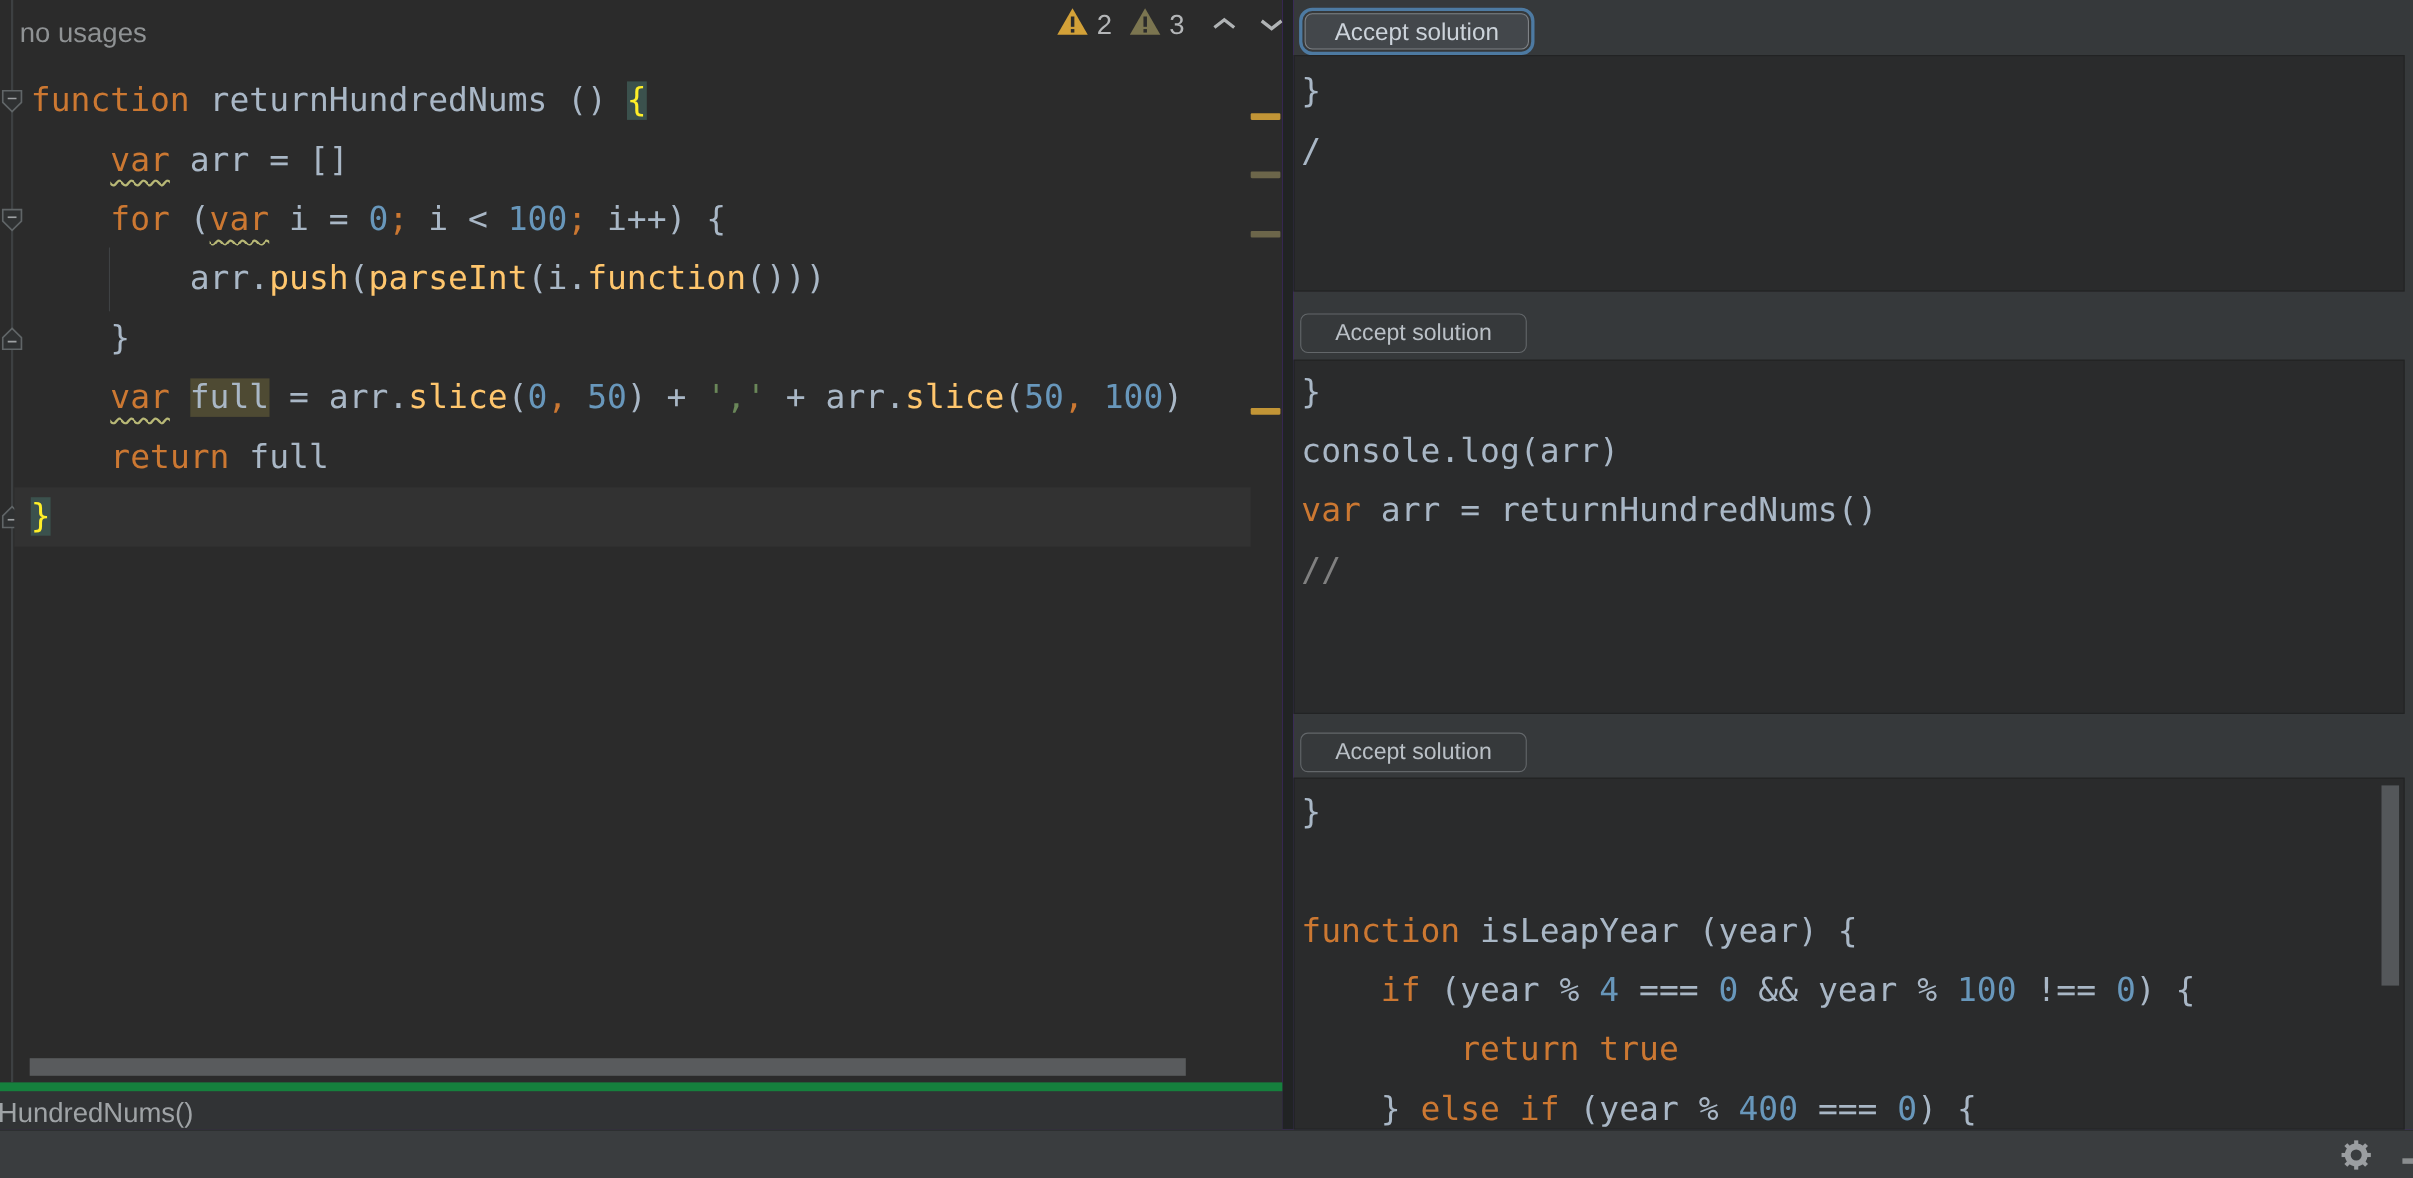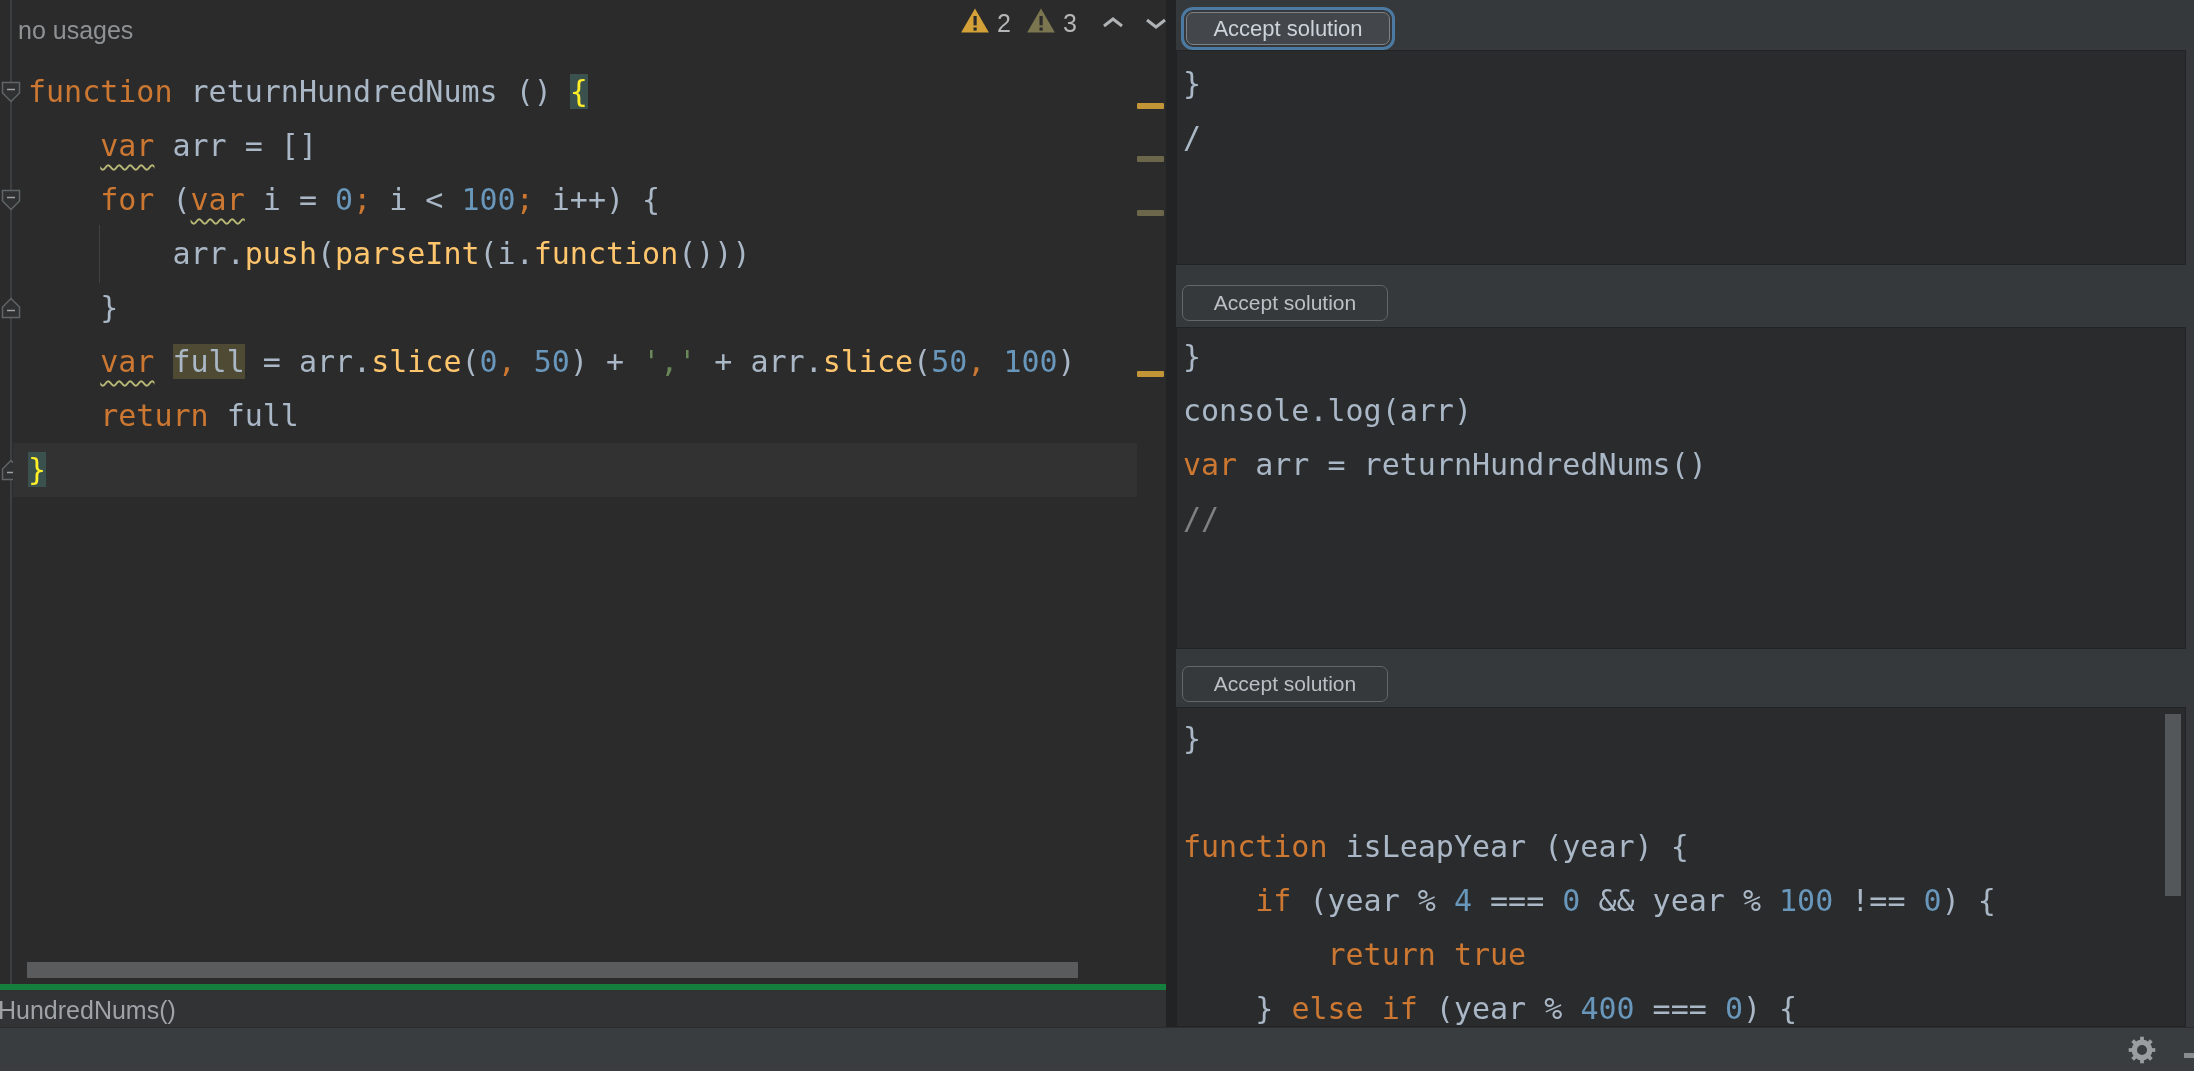--- a/index.html
+++ b/index.html
@@ -28,21 +28,21 @@
         text-decoration-color:#b8b876;text-decoration-thickness:2px;text-underline-offset:8px;}
   
   #warning-cluster{position:absolute;left:960px;top:6px;height:34px;display:flex;align-items:center;gap:7px;
                    font-size:25px;color:#b4b6b8;}
   
   .stripe-mark{position:absolute;left:1137px;width:27px;height:6px;border-radius:1px;}
   
   #h-scrollbar{position:absolute;left:27px;top:962px;width:1051px;height:16px;background:#595b5d;}
   
   #breadcrumb-bar{position:absolute;left:0;top:984px;width:1166px;height:43px;background:#313335;
-                  border-top:6px solid #15803d;box-sizing:border-box;}
+                  border-top:8px solid #15803d;box-sizing:border-box;}
   #breadcrumb-text{position:absolute;left:-2px;top:0;height:41px;line-height:41px;
                    font-size:25px;color:#9fa3a6;white-space:pre;}
   
   #pane-divider{position:absolute;left:1166px;top:0;width:10px;height:1027px;background:#212324;}
   
   #right-pane{position:absolute;left:1176px;top:0;width:1018px;height:1027px;background:#36393b;}
   .code-block{position:absolute;left:0;width:1010px;background:#2a2b2c;border:1px solid #222324;
               box-sizing:border-box;overflow:hidden;}
   #block-1{top:50px;height:215px;padding:6px 0 0 6px;}
   #block-2{top:327px;height:322px;padding:2px 0 0 6px;}

